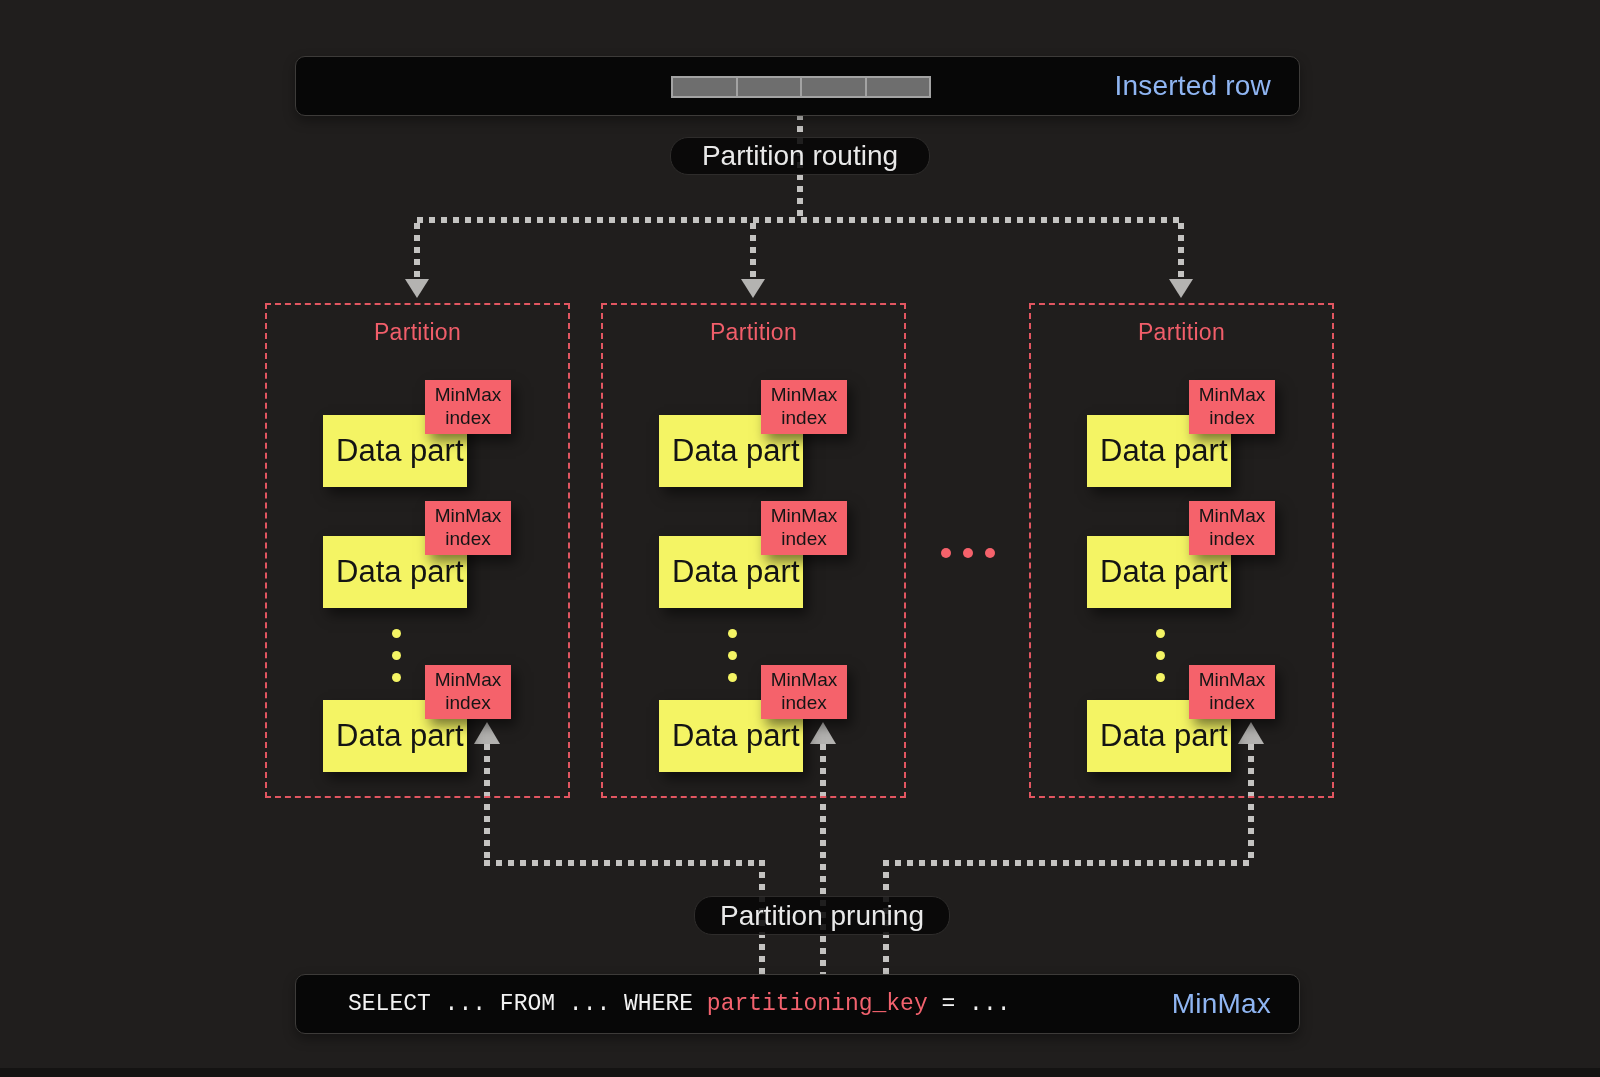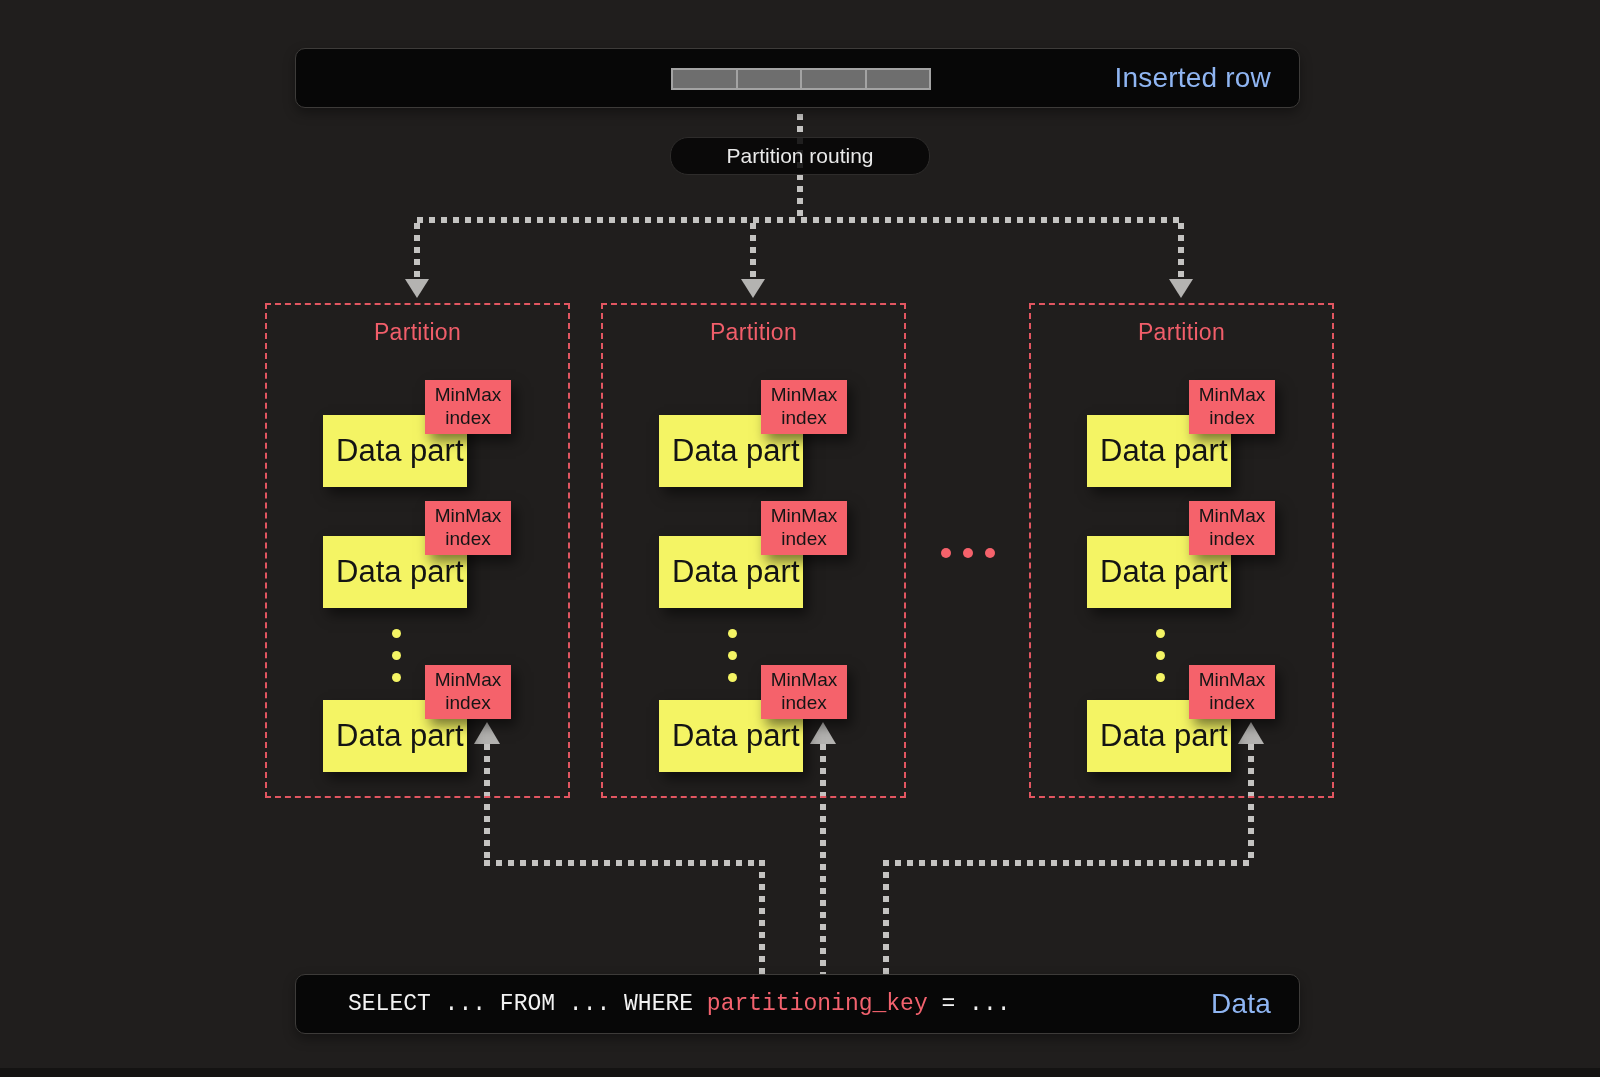--- a/index.html
+++ b/index.html
@@ -23,40 +23,40 @@
   }
   *{margin:0;padding:0;box-sizing:border-box;}
   body{background:#000;font-family:"Liberation Sans",sans-serif;}
   .stage{position:relative;width:1600px;height:1077px;background:var(--bg);overflow:hidden;}
   .bottom-strip{position:absolute;left:0;top:1068px;width:1600px;height:9px;background:#141312;}
 
   
   .panel{position:absolute;left:295px;width:1005px;height:60px;background:var(--panel-bg);
          border:1.5px solid var(--panel-border);border-radius:10px;z-index:2;
          box-shadow:0 5px 12px rgba(0,0,0,0.35);display:flex;align-items:center;}
-  .panel.top{top:48px;}
+  .panel.top{top:56px;}
   .panel.bottom{top:974px;}
   .panel-tag{position:absolute;right:28px;top:0;height:100%;display:flex;align-items:center;
              color:var(--blue);font-size:28px;letter-spacing:.2px;}
 
   
   .row-bar{position:absolute;left:375px;top:19px;width:260px;height:22px;display:flex;
            border:2px solid var(--seg-border);background:var(--seg-fill);}
   .row-bar .seg{flex:1;background:var(--seg-fill);}
   .row-bar .seg + .seg{border-left:2px solid var(--seg-border);}
 
   
   .code{white-space:pre;font-family:"Liberation Mono","DejaVu Sans Mono",monospace;
         font-size:23px;color:var(--code-white);padding-left:52px;}
   .code .key{color:var(--code-red);}
 
   
   .chip{position:absolute;background:var(--chip-bg);border:1px solid var(--chip-border);
         border-radius:18px;z-index:4;display:flex;align-items:center;justify-content:center;
-        color:var(--white-text);font-size:21px;}
+        color:var(--white-text);font-size:28px;}
   .chip.routing{left:670px;top:137px;width:260px;height:38px;}
   .chip.pruning{left:694px;top:896px;width:256px;height:39px;}
 
   
   .dline{position:absolute;z-index:1;}
   .dh{height:6px;background-image:repeating-linear-gradient(to right,var(--gray-line) 0 6px,transparent 6px 12px);}
   .dv{width:6px;background-image:repeating-linear-gradient(to bottom,var(--gray-line) 0 6px,transparent 6px 12px);}
   .ah{position:absolute;width:0;height:0;z-index:1;}
   .ah.down{border-left:12px solid transparent;border-right:12px solid transparent;border-top:19px solid var(--arrow);}
   .ah.up{border-left:13px solid transparent;border-right:13px solid transparent;border-bottom:22px solid var(--arrow);}
@@ -162,20 +162,21 @@
   <div class="ah up" style="left:810px;top:722px;"></div>
   <div class="dline dv" style="left:820px;top:744px;height:230px;"></div>
   <div class="ah up" style="left:1238px;top:722px;"></div>
   <div class="dline dv" style="left:1248px;top:744px;height:119px;"></div>
 
   <div class="dline dh" style="left:484px;top:860px;width:281px;"></div>
   <div class="dline dh" style="left:883px;top:860px;width:371px;"></div>
   <div class="dline dv" style="left:759px;top:860px;height:114px;"></div>
   <div class="dline dv" style="left:883px;top:860px;height:114px;"></div>
 
+  <div class="chip pruning">Partition pruning</div>
 
   <div class="panel bottom">
     <div class="code"><span>SELECT ... FROM ... WHERE </span><span class="key">partitioning_key</span><span> = ...</span></div>
-    <div class="panel-tag">Data</div>
+    <div class="panel-tag">MinMax</div>
   </div>
 
   <div class="bottom-strip"></div>
 </div>
 
 </body></html>

